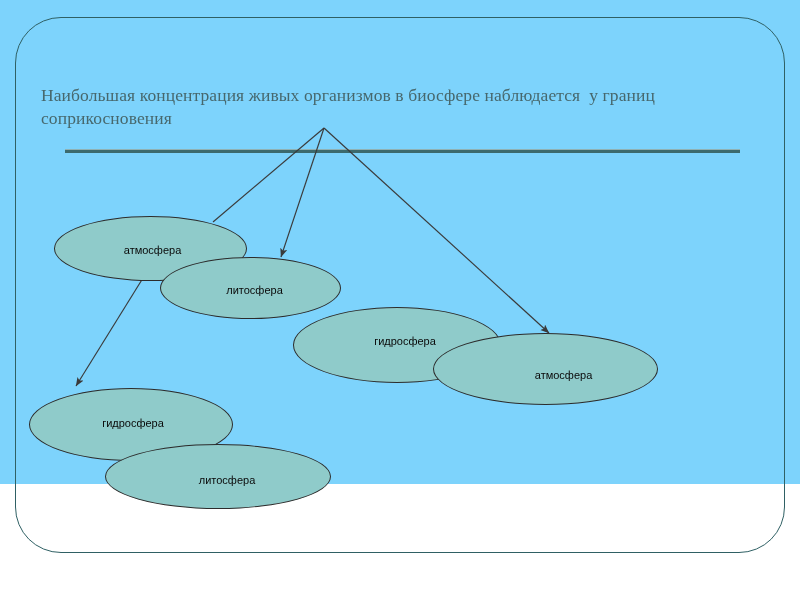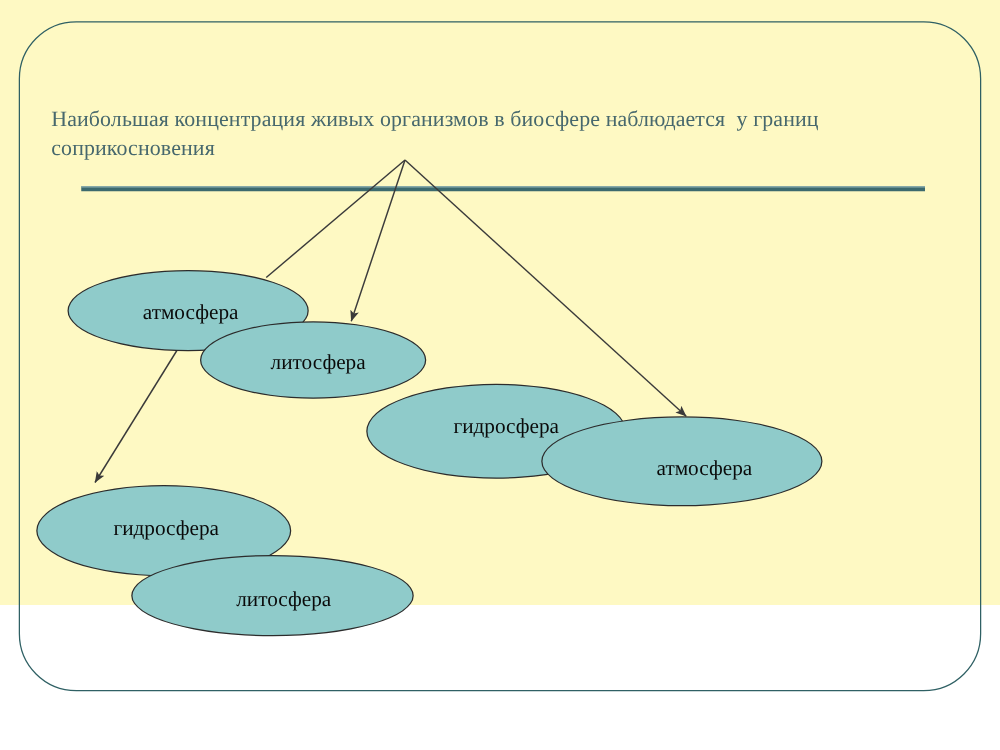--- a/index.html
+++ b/index.html
@@ -6,21 +6,21 @@
   html,body{margin:0;padding:0;}
   body{
     width:800px;height:600px;
     background:#ffffff;
     font-family:"Liberation Sans", sans-serif;
     overflow:hidden;
   }
   #slide{
     position:relative;
     width:800px;height:484px;
-    background:#fef9c3;
+    background:#7dd3fc;
   }
   
   #frame{
     position:absolute;
     left:15px;top:17px;
     width:770px;height:536px;
     border:1.6px solid #2f6064;
     border-radius:46px;
     box-sizing:border-box;
     background:transparent;
@@ -57,22 +57,22 @@
     position:absolute;
     background:#8fcbca;
     border:1.1px solid #2c2c2c;
     border-radius:50%;
     display:flex;
     align-items:center;
     justify-content:center;
     box-sizing:border-box;
   }
   .node > .node-label{
-    font-family:Liberation Serif, serif;
-    font-size:17px;
+    font-family:Liberation Sans, sans-serif;
+    font-size:11px;
     color:#0a0a0a;
     white-space:nowrap;
     pointer-events:none;
   }
   
   #node-atm-top      { left:54px;  top:216px; width:193px; height:65px;  z-index:6; }
   #node-atm-top .node-label      { transform:translate(2px,1px); }
   #node-lito-top     { left:160px; top:257px; width:181px; height:62px;  z-index:7; }
   #node-lito-top .node-label     { transform:translate(4px,2px); }
   #node-hydro-right  { left:293px; top:307px; width:208px; height:76px;  z-index:5; }

